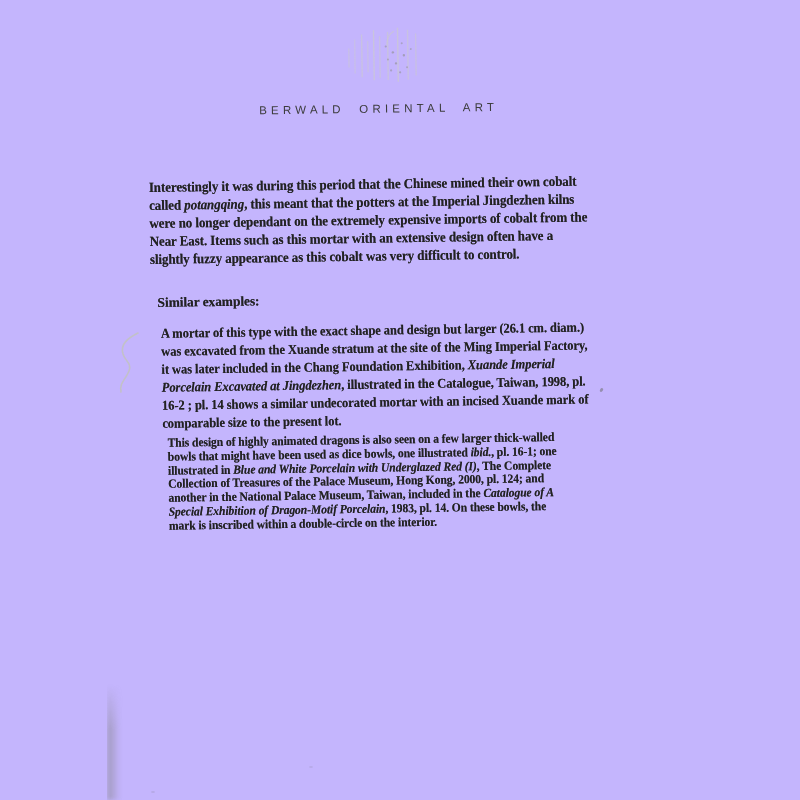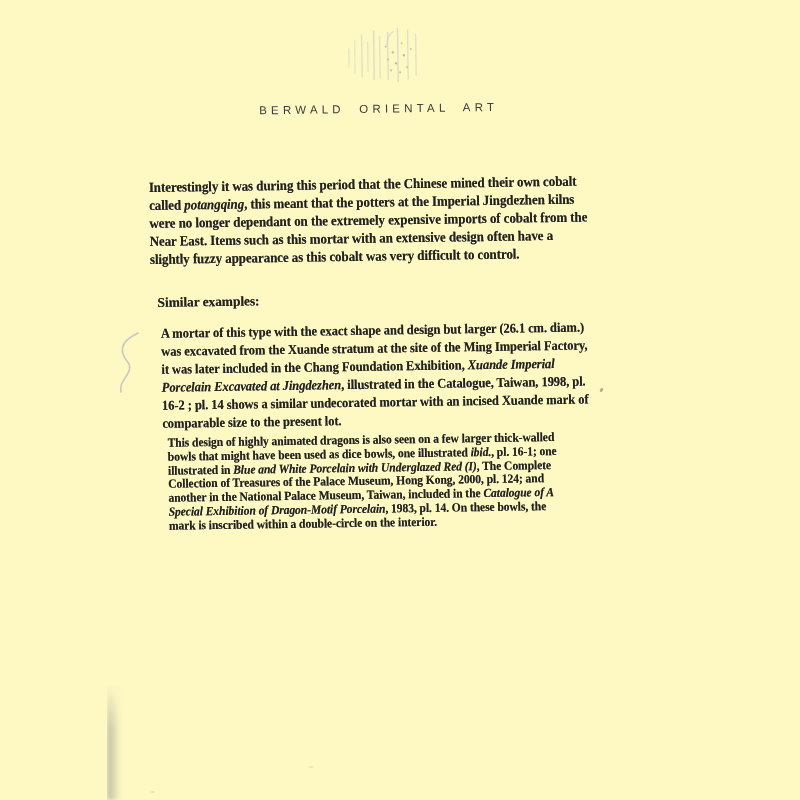--- a/index.html
+++ b/index.html
@@ -3,21 +3,21 @@
 <meta charset="utf-8">
 <style>
   html, body {
     margin: 0; padding: 0;
     width: 800px; height: 800px;
     background: #ffffff;
     overflow: hidden;
     font-family: "Liberation Serif", serif;
     color: #222222;
   }
-  .page { position: absolute; inset: 0; background: #fef9c3; }
+  .page { position: absolute; inset: 0; background: #c4b5fd; }
   .rot {
     position: absolute; inset: 0;
     transform: rotate(-0.85deg);
     transform-origin: 150px 200px;
   }
   .logo-svg { position: absolute; left: 343px; top: 28px; }
   .brand {
     position: absolute; left: 140px; top: 106px; width: 480px;
     text-align: center;
     font-family: "Liberation Sans", sans-serif;

